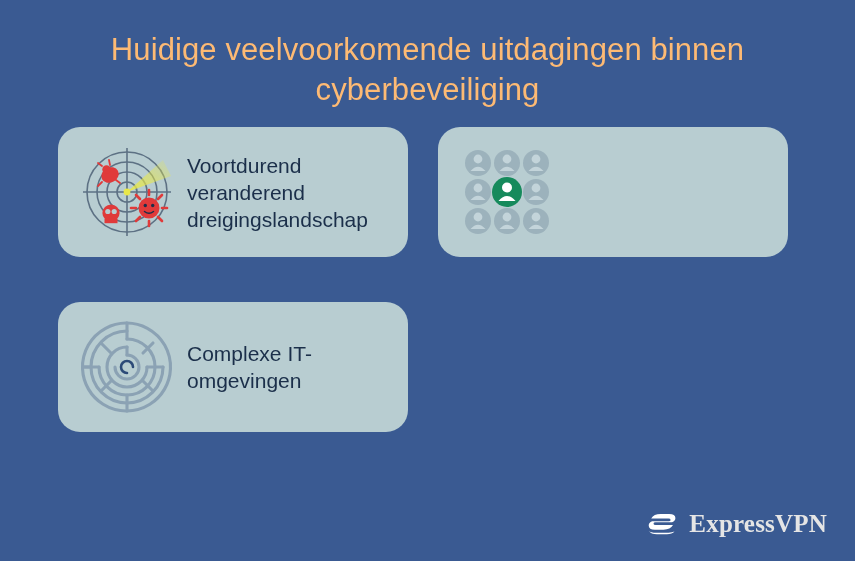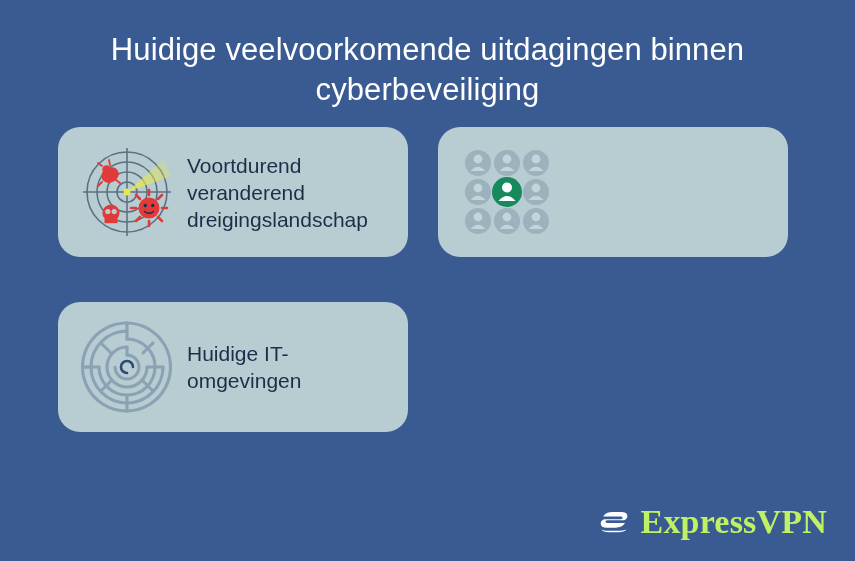--- a/index.html
+++ b/index.html
@@ -20,21 +20,21 @@
     position: relative;
     box-sizing: border-box;
     padding: 0;
   }
   .title {
     position: absolute;
     left: 55px;
     top: 30px;
     width: 745px;
     text-align: center;
-    color: #ffffff;
+    color: #fdba74;
     font-size: 31px;
     line-height: 40px;
     font-weight: 400;
     letter-spacing: 0.1px;
   }
   .cards {
     position: absolute;
     left: 58px;
     top: 127px;
     width: 730px;
@@ -83,23 +83,23 @@
     gap: 9px;
   }
   .logo-mark {
     width: 34px;
     height: 34px;
     display: flex;
     align-items: center;
     justify-content: center;
   }
   .logo-text {
-    color: #bef264;
+    color: #e5e5e5;
     font-family: "Liberation Serif", serif;
-    font-size: 34px;
+    font-size: 25px;
     font-weight: 700;
     letter-spacing: 0.2px;
   }
 </style>
 </head>
 <body>
 
 <div class="infographic">
 
   <div class="title">Huidige veelvoorkomende uitdagingen binnen cyberbeveiliging</div>
@@ -238,21 +238,21 @@
               <line x1="6" y1="50" x2="22" y2="50"></line>
               <line x1="24" y1="26" x2="34" y2="36"></line>
               <line x1="76" y1="26" x2="66" y2="36"></line>
               <line x1="24" y1="74" x2="34" y2="64"></line>
               <line x1="76" y1="74" x2="66" y2="64"></line>
               <line x1="50" y1="30" x2="50" y2="38"></line>
               <line x1="14" y1="50" x2="6" y2="50"></line>
             </g>
           </svg>
         </div>
-        <div class="card-text">Huidige IT-omgevingen</div>
+        <div class="card-text">Complexe IT-omgevingen</div>
       </div>
 
 
     </div>
 
   </div>
 
   <div class="logo">
     <div class="logo-mark">
       <svg width="34" height="34" viewBox="0 0 34 34">

